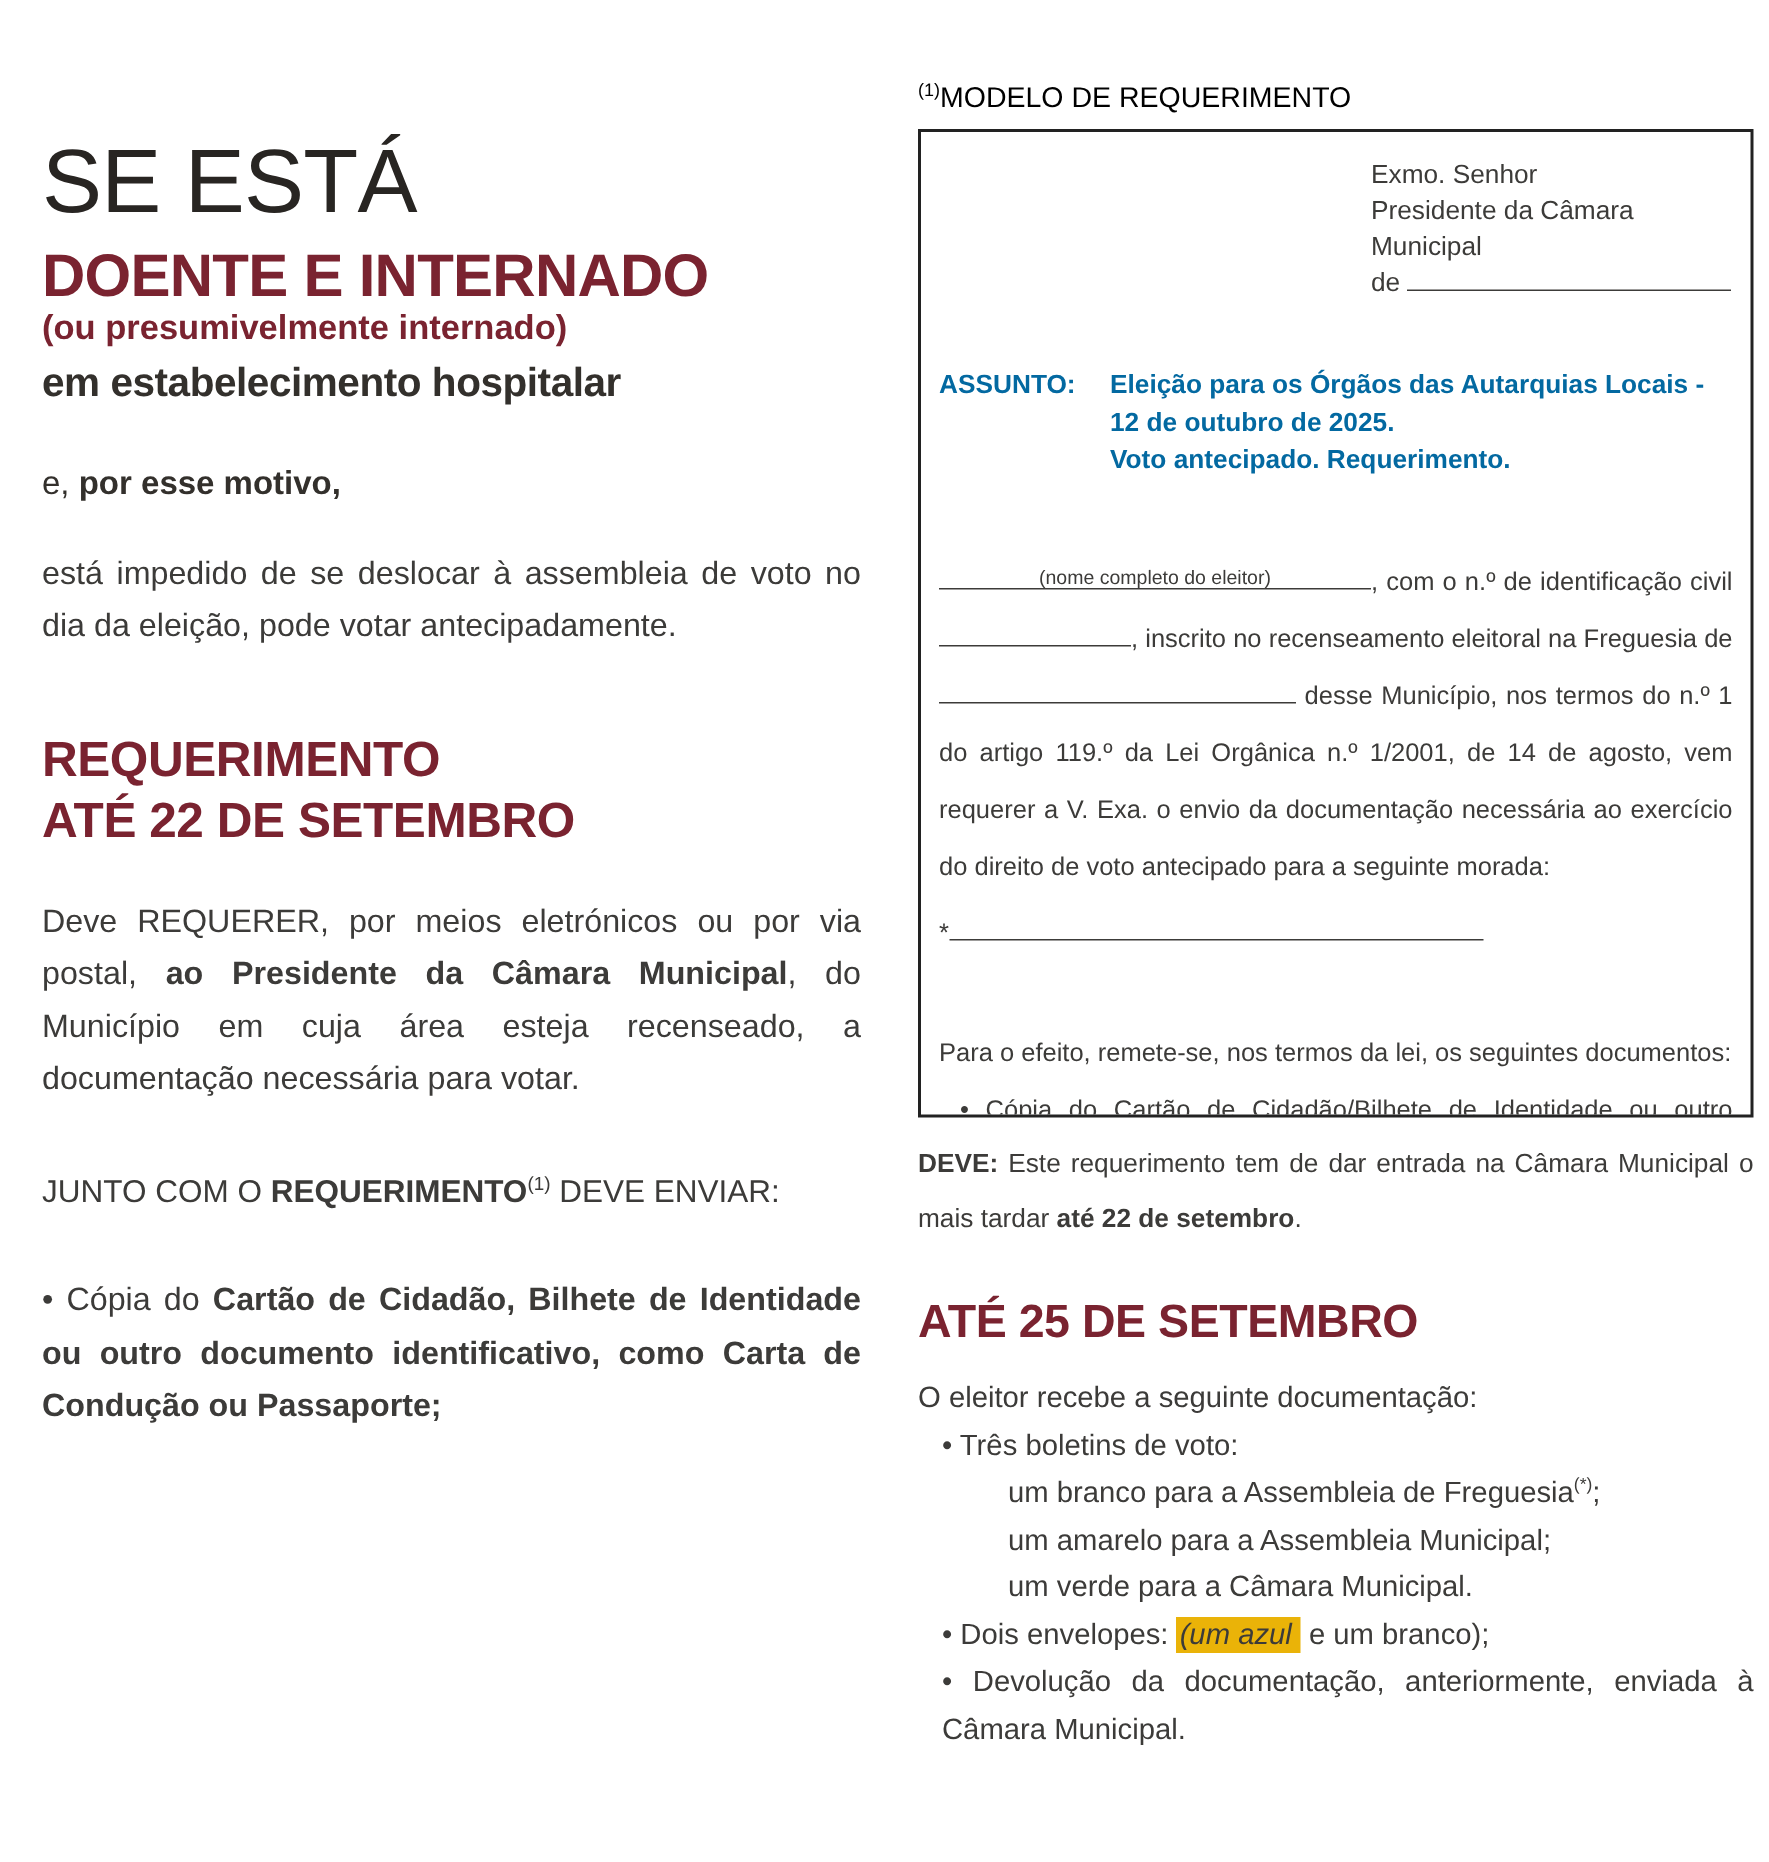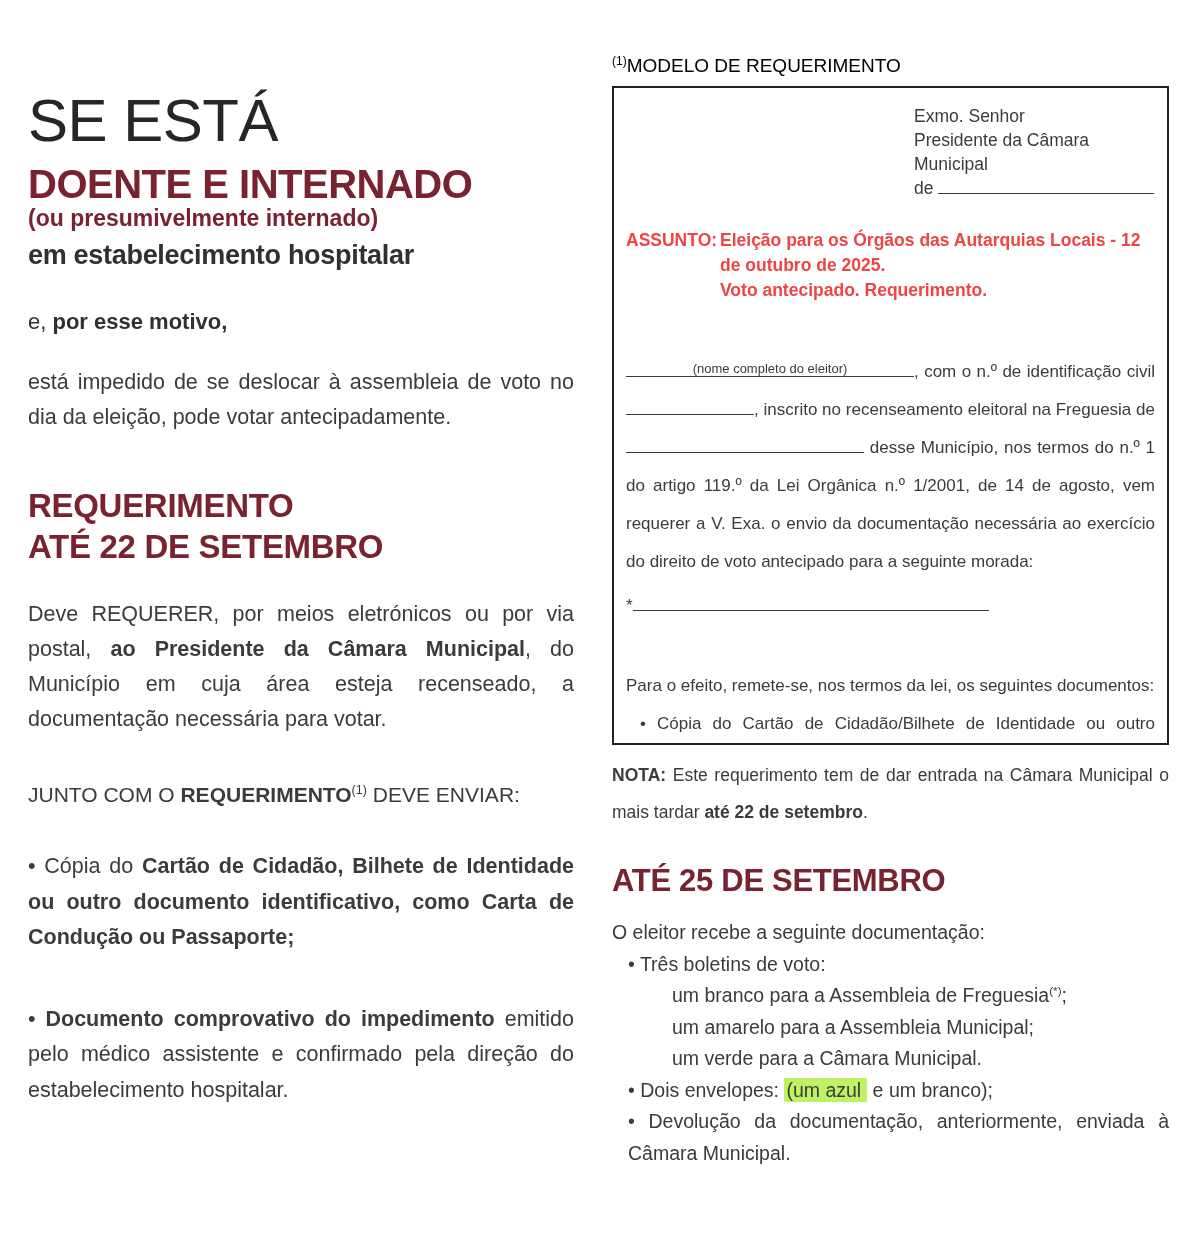--- a/index.html
+++ b/index.html
@@ -25,21 +25,21 @@
 
   
   .col-right { position:absolute; left:612px; top:55px; width:557px; }
   .model-head { font-size:19px; color:#000000; }
   .model-head sup { font-size:12px; }
 
   .form-box { margin-top:9px; border:2px solid #222222; padding:16px 12px 10px 12px; height:659px; overflow:hidden; }
   .addr { margin-left:288px; font-size:17.5px; line-height:24px; color:#3c3b39; }
   .addr-blank { display:inline-block; width:216px; border-bottom:1.5px solid #3c3b39; height:0.9em; }
 
-  .subject { display:flex; margin-top:28px; font-weight:bold; font-size:17.5px; line-height:25px; color:#ef4444; }
+  .subject { display:flex; margin-top:44px; font-weight:bold; font-size:17.5px; line-height:25px; color:#0369a1;gap:20px; }
   .subject-label { flex:0 0 94px; }
 
   .fbody { margin-top:50px; font-size:17px; line-height:38px; text-align:justify; color:#3c3b39; }
   .blank { display:inline-block; border-bottom:1.5px solid #3c3b39; height:0.95em; vertical-align:baseline; }
   .blank1 { width:288px; position:relative; }
   .blank1 .caption { position:absolute; left:0; right:0; bottom:0; text-align:center; font-size:13px; line-height:15px; white-space:nowrap; }
   .blank2 { width:128px; }
   .blank3 { width:238px; }
   .ast-line { font-size:17px; line-height:30px; margin-top:10px; }
   .blank4 { width:356px; }
@@ -48,21 +48,21 @@
   .docs p.ind { text-indent:14px; }
 
   .nota { margin-top:12px; font-size:17.5px; line-height:37px; text-align:justify; color:#3c3b39; }
   .red-h2 { margin-top:32px; font-size:31px; font-weight:bold; color:#7a2330; letter-spacing:-0.3px; }
 
   .receive { margin-top:18px; font-size:19.5px; line-height:31.5px; color:#3c3b39; }
   .receive .line { display:block; }
   .ind1 { padding-left:16px; }
   .ind2 { padding-left:60px; }
   .hang { padding-left:16px; text-align:justify; }
-  .hl { background:#bef264; padding:1px 6px 1px 2px; }
+  .hl { background:#eab308; padding:1px 6px 1px 2px;font-style:italic; }
 </style>
 </head>
 <body>
 
 <div class="page">
 
   <div class="col-left">
     <div class="t1">SE ESTÁ</div>
     <div class="t2">DOENTE E INTERNADO</div>
     <div class="t3">(ou presumivelmente internado)</div>
@@ -76,21 +76,20 @@
       <span style="display:block">REQUERIMENTO</span>
       <span style="display:block">ATÉ 22 DE SETEMBRO</span>
     </div>
 
     <p class="para"><span>Deve REQUERER, por meios eletrónicos ou por via postal, </span><b>ao Presidente da Câmara Municipal</b><span>, do Município em cuja área esteja recenseado, a documentação necessária para votar.</span></p>
 
     <p class="junto"><span>JUNTO COM O </span><b>REQUERIMENTO</b><sup>(1)</sup><span> DEVE ENVIAR:</span></p>
 
     <p class="lbullet"><span>• Cópia do </span><b>Cartão de Cidadão, Bilhete de Identidade ou outro documento identificativo, como Carta de Condução ou Passaporte;</b></p>
 
-    <p class="lbullet" style="margin-top:46px"><span>• </span><b>Documento comprovativo do impedimento</b><span> emitido pelo médico assistente e confirmado pela direção do estabelecimento hospitalar.</span></p>
   </div>
 
   <div class="col-right">
 
     <div class="model-head"><sup>(1)</sup><span>MODELO DE REQUERIMENTO</span></div>
 
     <div class="form-box">
 
       <div class="addr">
         <div>Exmo. Senhor</div>
@@ -111,21 +110,21 @@
       <p class="ast-line"><span>*</span><span class="blank blank4"></span></p>
 
       <div class="docs">
         <p>Para o efeito, remete-se, nos termos da lei, os seguintes documentos:</p>
         <p class="ind">• Cópia do Cartão de Cidadão/Bilhete de Identidade ou outro documento identificativo, como Carta de Condução ou Passaporte;</p>
         <p class="ind">• Documento comprovativo do impedimento emitido pelo médico assistente, confirmado pela direção do estabelecimento hospitalar.</p>
       </div>
 
     </div>
 
-    <p class="nota"><b>NOTA:</b><span> Este requerimento tem de dar entrada na Câmara Municipal o mais tardar </span><b>até 22 de setembro</b><span>.</span></p>
+    <p class="nota"><b>DEVE:</b><span> Este requerimento tem de dar entrada na Câmara Municipal o mais tardar </span><b>até 22 de setembro</b><span>.</span></p>
 
     <div class="red-h2">ATÉ 25 DE SETEMBRO</div>
 
     <div class="receive">
       <span class="line">O eleitor recebe a seguinte documentação:</span>
       <span class="line ind1">• Três boletins de voto:</span>
       <span class="line ind2"><span>um branco para a Assembleia de Freguesia</span><sup>(*)</sup><span>;</span></span>
       <span class="line ind2">um amarelo para a Assembleia Municipal;</span>
       <span class="line ind2">um verde para a Câmara Municipal.</span>
       <span class="line ind1"><span>• Dois envelopes: </span><span class="hl">(um azul</span><span> e um branco);</span></span>

